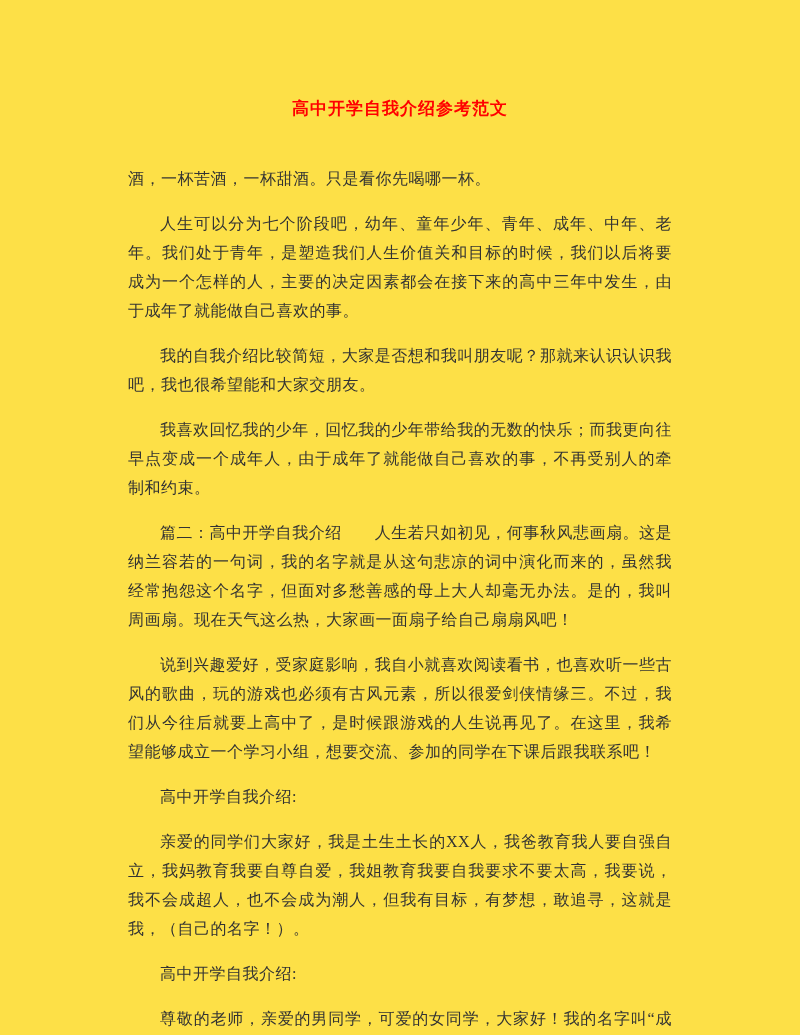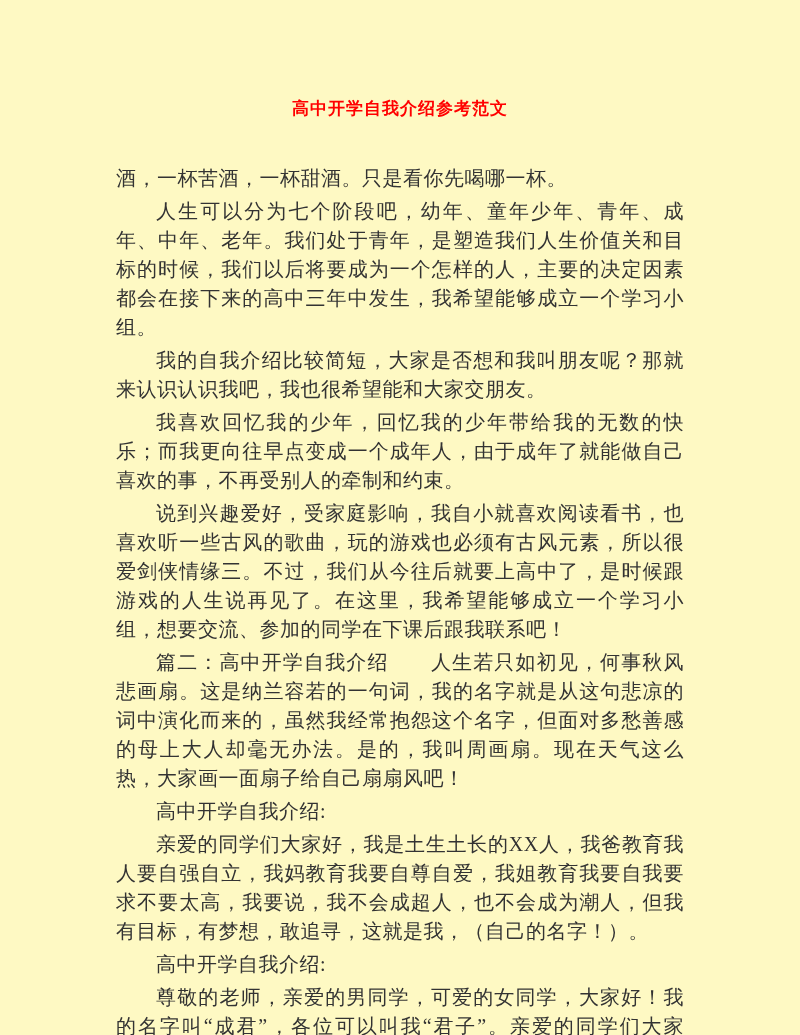--- a/index.html
+++ b/index.html
@@ -9,61 +9,61 @@
     background: #ffffff;
   }
   body {
     font-family: "Liberation Serif", "DejaVu Serif", serif;
   }
   .page {
     position: relative;
     width: 800px;
     height: 1035px;
     margin: 0 auto;
-    background: #fef9c3;
+    background: #fde047;
     padding: 98px 112px 16px 112px;
     overflow: hidden;
   }
   .doc-title {
     font-size: 17px;
     font-weight: bold;
     color: #ff0000;
     text-align: center;
     margin: 0 0 44px 0;
     letter-spacing: 1px;
     line-height: 22px;
   }
   .doc-body {
     width: 576px;
   }
   .para {
-    margin: 4px;
-    font-size: 20px;
+    margin: 16px;
+    font-size: 16px;
     line-height: 29px;
     color: #333333;
     text-align: justify;
     text-justify: inter-ideograph;
     text-indent: 2em;
     word-break: break-all;
     letter-spacing: 0.5px;
   }
   .para.no-indent {
     text-indent: 0;
   }
 </style>
 </head>
 <body>
 
 <div class="page">
   <h1 class="doc-title">高中开学自我介绍参考范文</h1>
   <div class="doc-body">
     <p class="para no-indent">酒，一杯苦酒，一杯甜酒。只是看你先喝哪一杯。</p>
-    <p class="para">人生可以分为七个阶段吧，幼年、童年少年、青年、成年、中年、老年。我们处于青年，是塑造我们人生价值关和目标的时候，我们以后将要成为一个怎样的人，主要的决定因素都会在接下来的高中三年中发生，我希望能够成立一个学习小组。</p>
+    <p class="para">人生可以分为七个阶段吧，幼年、童年少年、青年、成年、中年、老年。我们处于青年，是塑造我们人生价值关和目标的时候，我们以后将要成为一个怎样的人，主要的决定因素都会在接下来的高中三年中发生，由于成年了就能做自己喜欢的事。</p>
     <p class="para">我的自我介绍比较简短，大家是否想和我叫朋友呢？那就来认识认识我吧，我也很希望能和大家交朋友。</p>
     <p class="para">我喜欢回忆我的少年，回忆我的少年带给我的无数的快乐；而我更向往早点变成一个成年人，由于成年了就能做自己喜欢的事，不再受别人的牵制和约束。</p>
+    <p class="para">篇二：高中开学自我介绍　　人生若只如初见，何事秋风悲画扇。这是纳兰容若的一句词，我的名字就是从这句悲凉的词中演化而来的，虽然我经常抱怨这个名字，但面对多愁善感的母上大人却毫无办法。是的，我叫周画扇。现在天气这么热，大家画一面扇子给自己扇扇风吧！</p>
     <p class="para">说到兴趣爱好，受家庭影响，我自小就喜欢阅读看书，也喜欢听一些古风的歌曲，玩的游戏也必须有古风元素，所以很爱剑侠情缘三。不过，我们从今往后就要上高中了，是时候跟游戏的人生说再见了。在这里，我希望能够成立一个学习小组，想要交流、参加的同学在下课后跟我联系吧！</p>
-    <p class="para">篇二：高中开学自我介绍　　人生若只如初见，何事秋风悲画扇。这是纳兰容若的一句词，我的名字就是从这句悲凉的词中演化而来的，虽然我经常抱怨这个名字，但面对多愁善感的母上大人却毫无办法。是的，我叫周画扇。现在天气这么热，大家画一面扇子给自己扇扇风吧！</p>
     <p class="para">高中开学自我介绍:</p>
     <p class="para">亲爱的同学们大家好，我是土生土长的XX人，我爸教育我人要自强自立，我妈教育我要自尊自爱，我姐教育我要自我要求不要太高，我要说，我不会成超人，也不会成为潮人，但我有目标，有梦想，敢追寻，这就是我，（自己的名字！）。</p>
     <p class="para">高中开学自我介绍:</p>
     <p class="para">尊敬的老师，亲爱的男同学，可爱的女同学，大家好！我的名字叫“成君”，各位可以叫我“君子”。亲爱的同学们大家好，而且寓意深刻，表达了我父母对我人品操行和德行的期望，希望我能够成为人中君子，我也会朝着这个目标而前进的。</p>
   </div>
 </div>
 
 </body></html>

